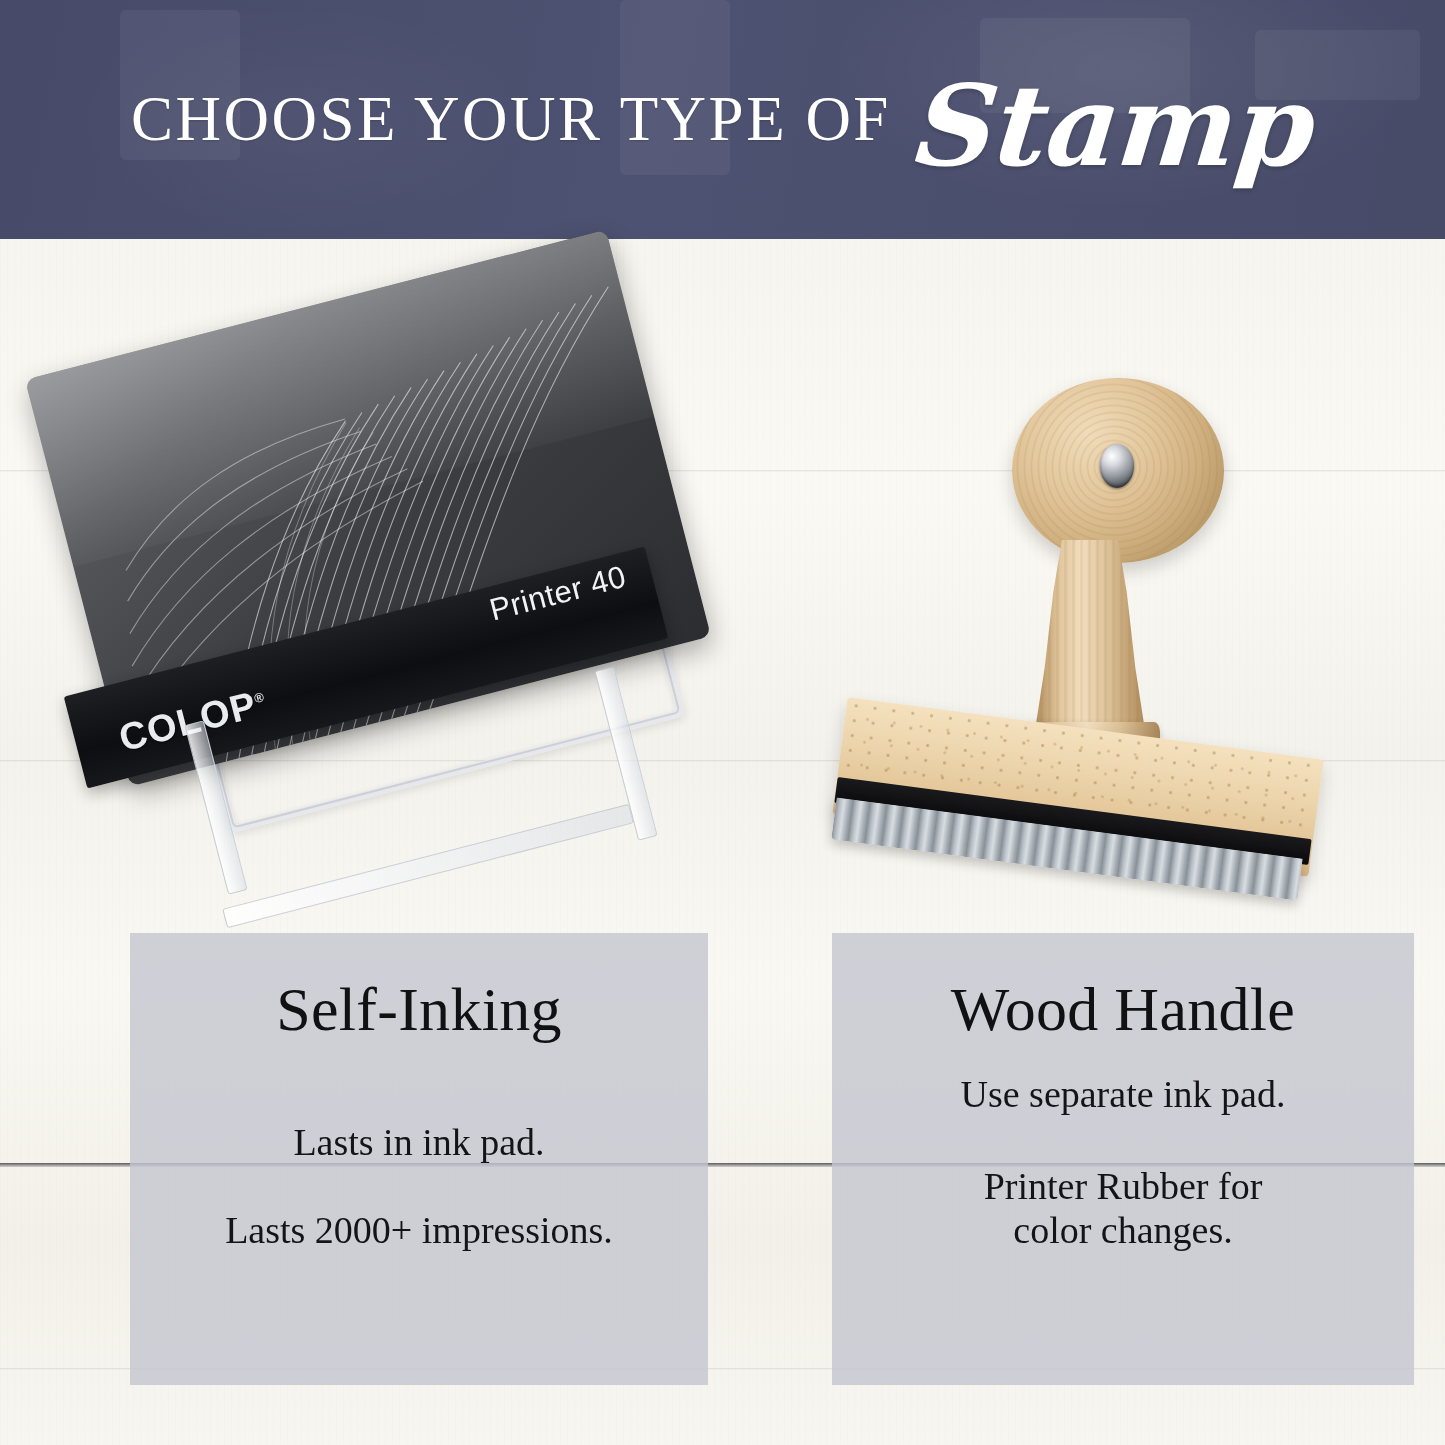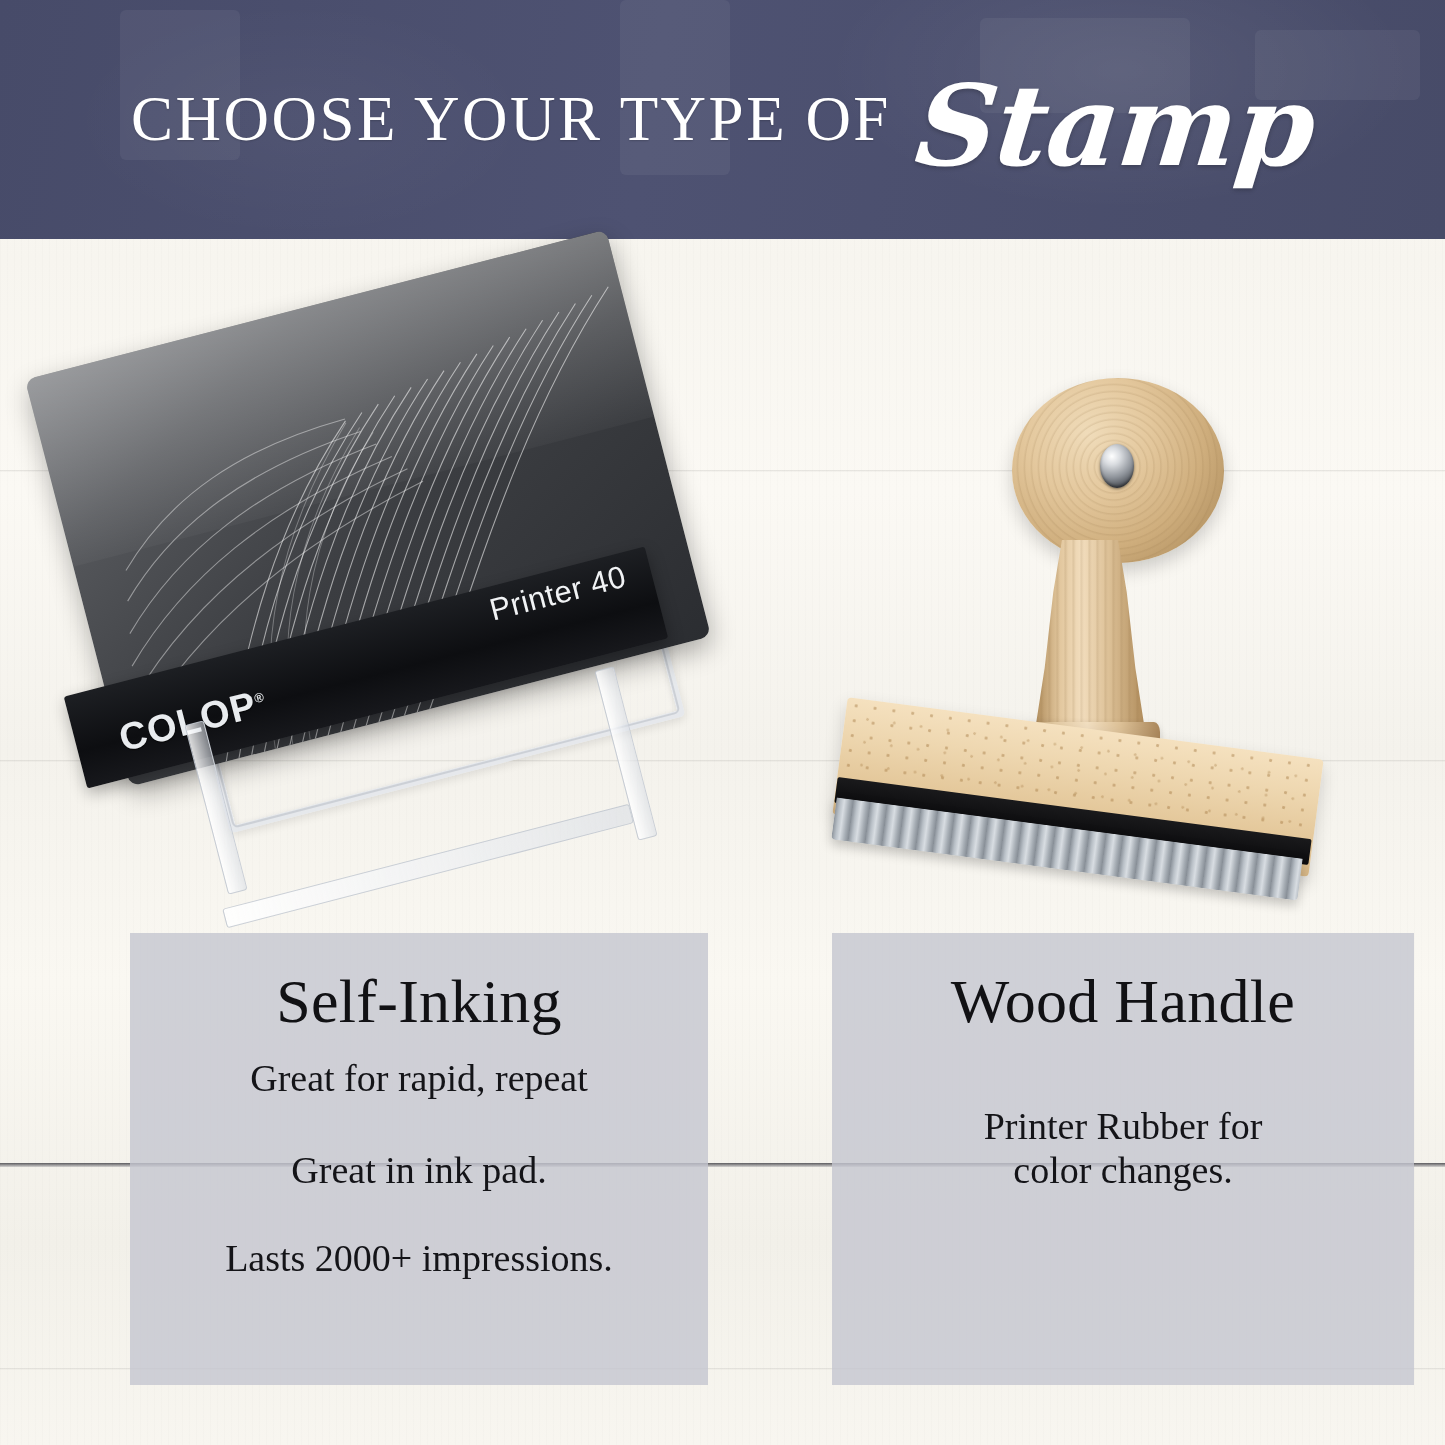--- a/index.html
+++ b/index.html
@@ -338,21 +338,21 @@
   }
   .panel-left  { left: 130px; top: 933px; width: 578px; height: 452px; }
   .panel-right { left: 832px; top: 933px; width: 582px; height: 452px; }
 
   .panel-title {
     color: #111114;
     font-family: "Liberation Serif", "DejaVu Serif", serif;
     font-size: 62px;
     line-height: 1.05;
     font-weight: 400;
-    margin: 0;
+    margin: 8px;
     padding-top: 36px;
     letter-spacing: 0.3px;
   }
   .panel-line {
     color: #141418;
     font-family: "Liberation Serif", "DejaVu Serif", serif;
     font-size: 38px;
     line-height: 1.16;
     font-weight: 400;
     margin: 0;
@@ -449,29 +449,29 @@
     <div class="wh-block">
       <div class="wh-block-pores"></div>
     </div>
     <div class="wh-foam"></div>
     <div class="wh-rubber"></div>
   </div>
 
   <div class="panel panel-left">
     <p class="panel-title">Self-Inking</p>
     <div class="gap-a"></div>
-    <p class="panel-line">Great for rapid, repeat</p>
     <div class="gap-b"></div>
-    <p class="panel-line">Great in ink pad.</p>
+    <p class="panel-line">Lasts in ink pad.</p>
     <div class="gap-c"></div>
     <p class="panel-line">Lasts 2000+ impressions.</p>
   </div>
 
   <div class="panel panel-right">
     <p class="panel-title">Wood Handle</p>
     <div class="gap-a"></div>
+    <p class="panel-line">Use separate ink pad.</p>
     <div class="gap-b"></div>
     <p class="panel-line">Printer Rubber for</p>
     <p class="panel-line">color changes.</p>
     <div class="gap-c"></div>
   </div>
 
 </div>
 
 </body></html>

